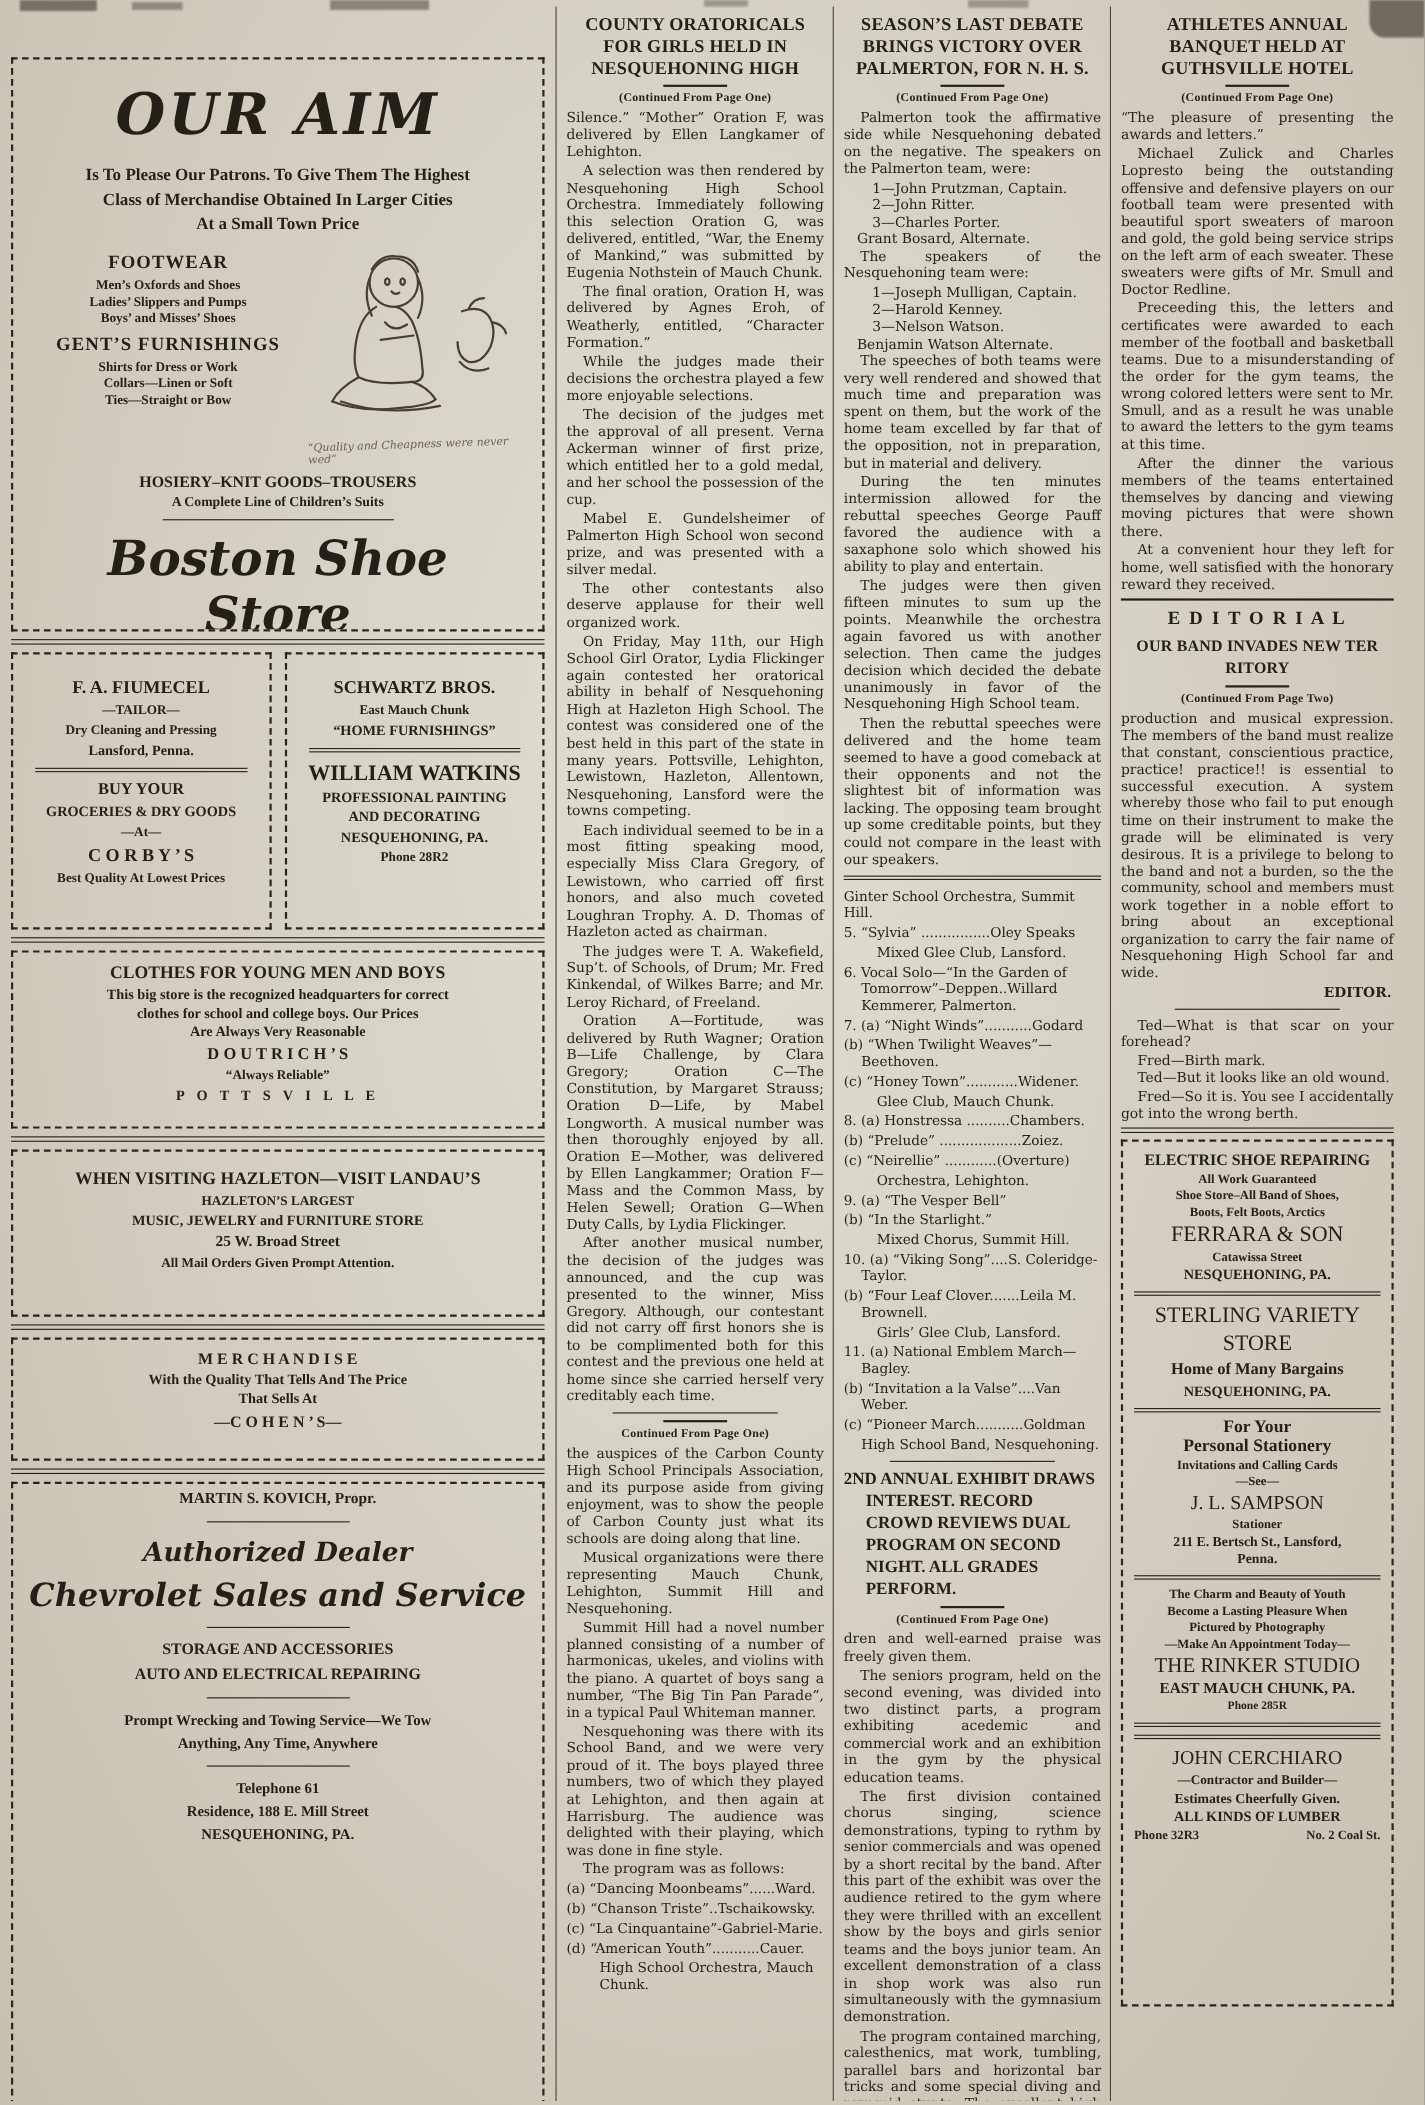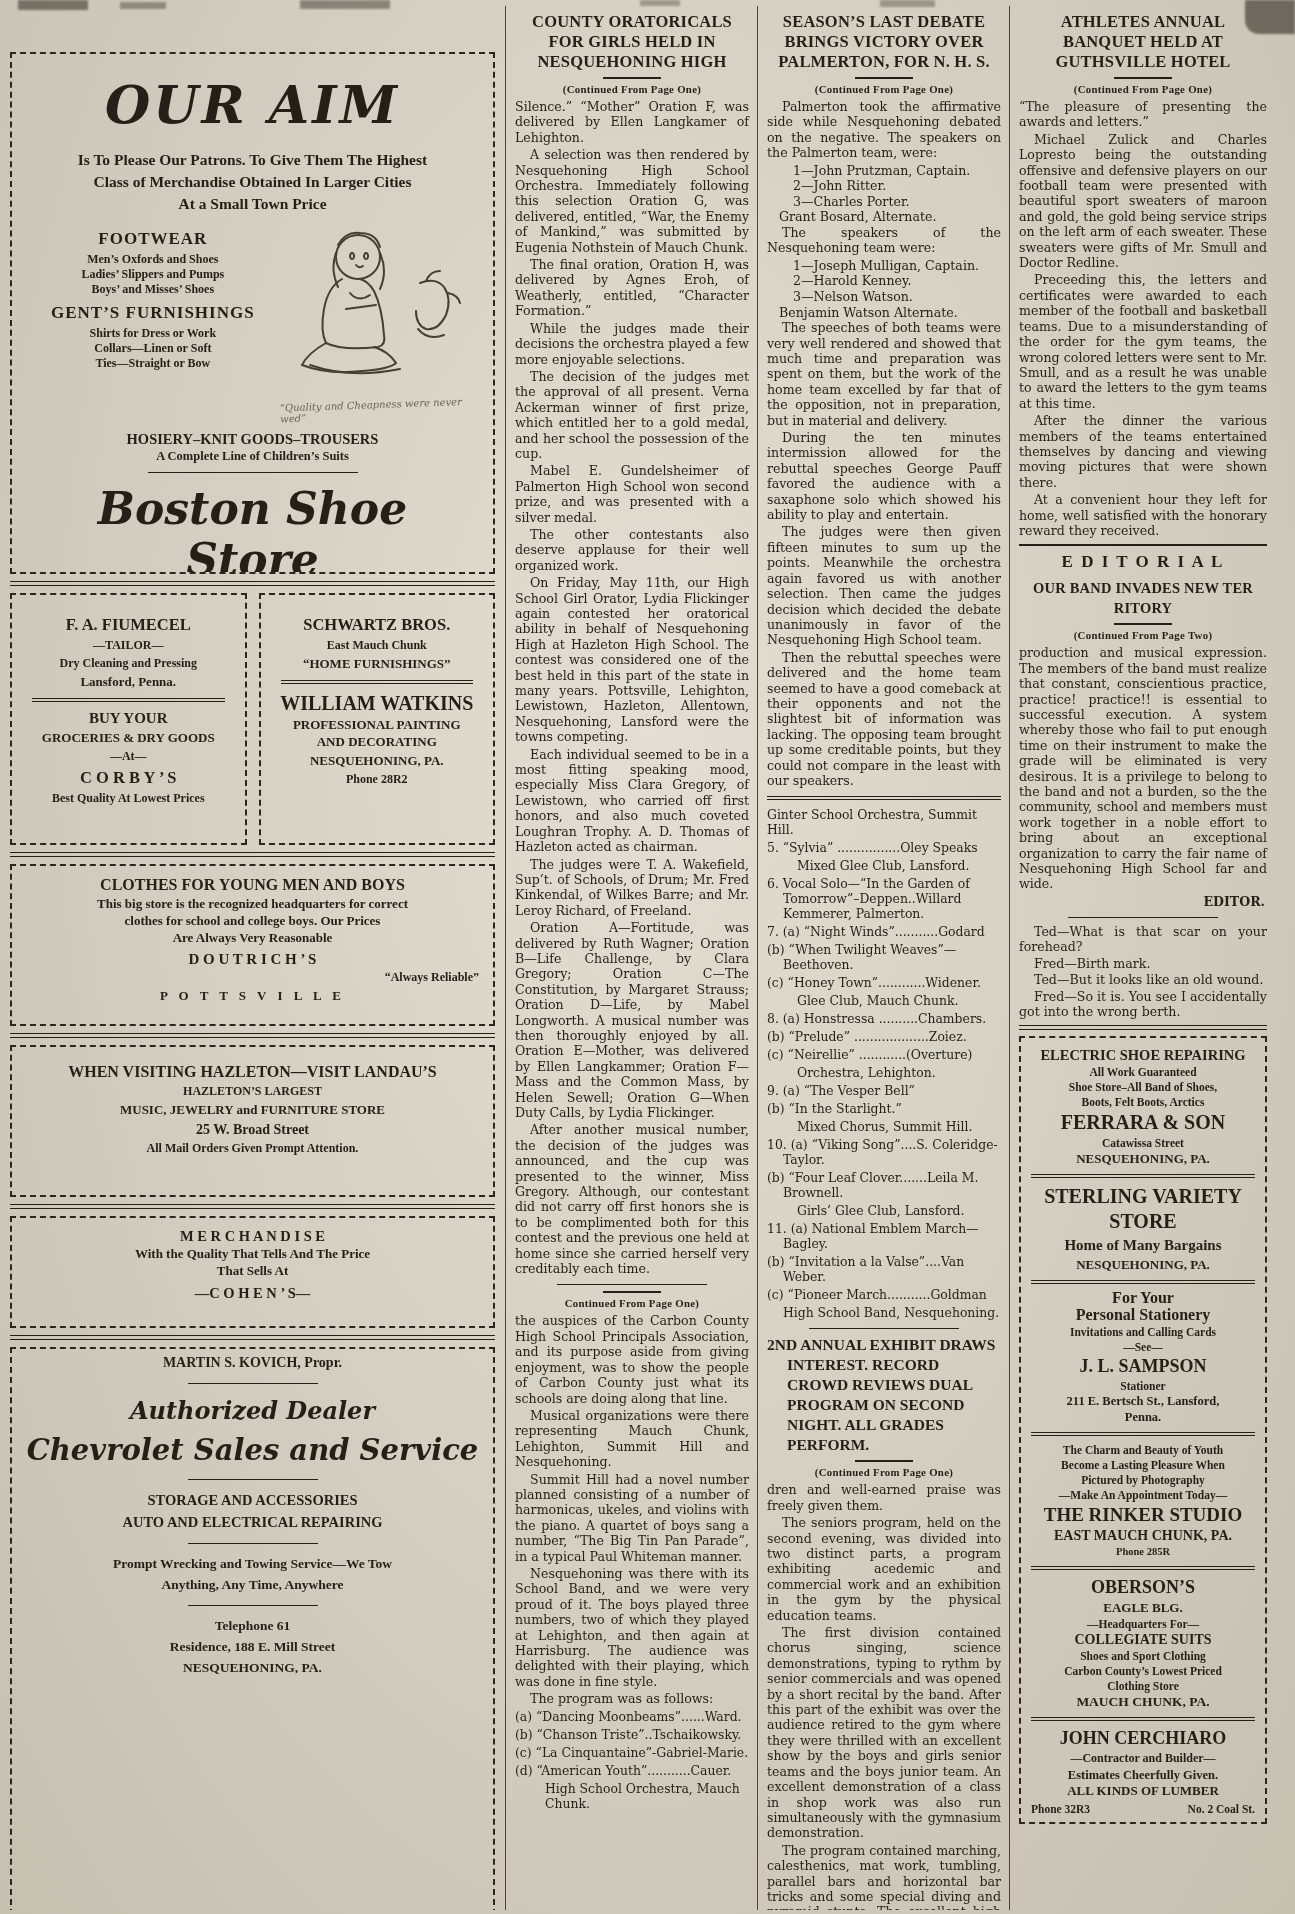--- a/index.html
+++ b/index.html
@@ -63,21 +63,21 @@
   .garage-name{font-size:46px;font-weight:bold;font-style:italic;margin:16px 0 12px 0;}
   .garage-propr{font-family:"Liberation Serif",serif;font-weight:bold;font-size:14px;margin:0 0 8px 0;}
   .short-rule{width:130px;border-top:1.8px solid #241f17;margin:12px auto;}
   .garage-auth{font-size:24px;font-weight:bold;font-style:italic;margin:6px 0;}
   .garage-chev{font-size:29px;font-weight:bold;font-style:italic;margin:8px 0 2px 0;}
   .garage-line{font-family:"Liberation Serif",serif;font-weight:bold;font-size:14.5px;margin:5px 0;}
   .garage-small{font-family:"Liberation Serif",serif;font-weight:bold;font-size:13.5px;margin:5px 0;}
   
   .rads{border:2.4px dashed #2c261e;box-sizing:border-box;margin-top:4px;padding:8px 8px;text-align:center;overflow:hidden;height:788px;}
   .r-big{font-family:"Liberation Serif",serif;font-weight:bold;font-size:14.5px;margin:1px 0;}
-  .r-name{font-family:"Liberation Serif",serif;font-weight:bold;font-size:20px;margin:2px 0;}
+  .r-name{font-family:"Liberation Serif",serif;font-weight:normal;font-size:20px;margin:2px 0;}
   .r-line{font-family:"Liberation Serif",serif;font-weight:bold;font-size:11.5px;line-height:14px;margin:1px 0;}
   .r-sep{border-top:1.3px solid #241f17;border-bottom:1.3px solid #241f17;height:2px;margin:7px 2px;}
   .jokes p{margin:0 0 1px 0;}
   
   .smudge{position:absolute;background:#322c24;filter:blur(1px);}
 </style>
 </head>
 <body>
 
 <div class="page">
@@ -163,21 +163,21 @@
     </div>
 
     <div class="ad-sep"></div>
 
     <div class="adbox doutrich-box">
       <div class="ad-name" style="font-size:16px;">CLOTHES FOR YOUNG MEN AND BOYS</div>
       <div class="ad-sub2" style="margin:1px 0;">This big store is the recognized headquarters for correct</div>
       <div class="ad-sub2" style="margin:1px 0;">clothes for school and college boys.  Our Prices</div>
       <div class="ad-sub2" style="margin:1px 0;">Are Always Very Reasonable</div>
       <div class="ad-name" style="font-size:15px;margin-top:5px;">D O U T R I C H ’ S</div>
-      <div class="ad-sub" style="margin:0;text-align:right;">“Always Reliable”</div>
+      <div class="ad-sub" style="margin:0;">“Always Reliable”</div>
       <div class="ad-sub2 spread">P O T T S V I L L E</div>
     </div>
 
     <div class="ad-sep"></div>
 
     <div class="adbox landau-box">
       <div class="ad-name" style="font-size:16px;">WHEN VISITING HAZLETON—VISIT LANDAU’S</div>
       <div class="ad-sub">HAZLETON’S LARGEST</div>
       <div class="ad-sub2">MUSIC, JEWELRY and FURNITURE STORE</div>
       <div class="ad-name" style="font-size:14px;">25 W. Broad Street</div>
@@ -394,30 +394,20 @@
       <div>
         <div class="r-line">The Charm and Beauty of Youth</div>
         <div class="r-line">Become a Lasting Pleasure When</div>
         <div class="r-line">Pictured by Photography</div>
         <div class="r-line">—Make An Appointment Today—</div>
         <div class="r-name" style="font-size:19px;">THE RINKER STUDIO</div>
         <div class="r-big" style="font-size:14px;">EAST MAUCH CHUNK, PA.</div>
         <div class="r-line" style="font-size:10.5px;">Phone 285R</div>
       </div>
       <div class="r-sep"></div>
-      <div>
-        <div class="r-name" style="font-size:18px;">OBERSON’S</div>
-        <div class="r-big" style="font-size:13px;">EAGLE BLG.</div>
-        <div class="r-line">—Headquarters For—</div>
-        <div class="r-big" style="font-size:14px;">COLLEGIATE SUITS</div>
-        <div class="r-line">Shoes and Sport Clothing</div>
-        <div class="r-line">Carbon County’s Lowest Priced</div>
-        <div class="r-line">Clothing Store</div>
-        <div class="r-big" style="font-size:13.5px;">MAUCH CHUNK, PA.</div>
-      </div>
       <div class="r-sep"></div>
       <div>
         <div class="r-name" style="font-size:18px;">JOHN CERCHIARO</div>
         <div class="r-line" style="font-size:12px;">—Contractor and Builder—</div>
         <div class="r-line" style="font-size:12.5px;margin-top:3px;">Estimates Cheerfully Given.</div>
         <div class="r-big" style="font-size:13px;">ALL KINDS OF LUMBER</div>
         <div style="display:flex;justify-content:space-between;padding:1px 2px;">
           <span class="r-line">Phone 32R3</span>
           <span class="r-line">No. 2 Coal St.</span>
         </div>

